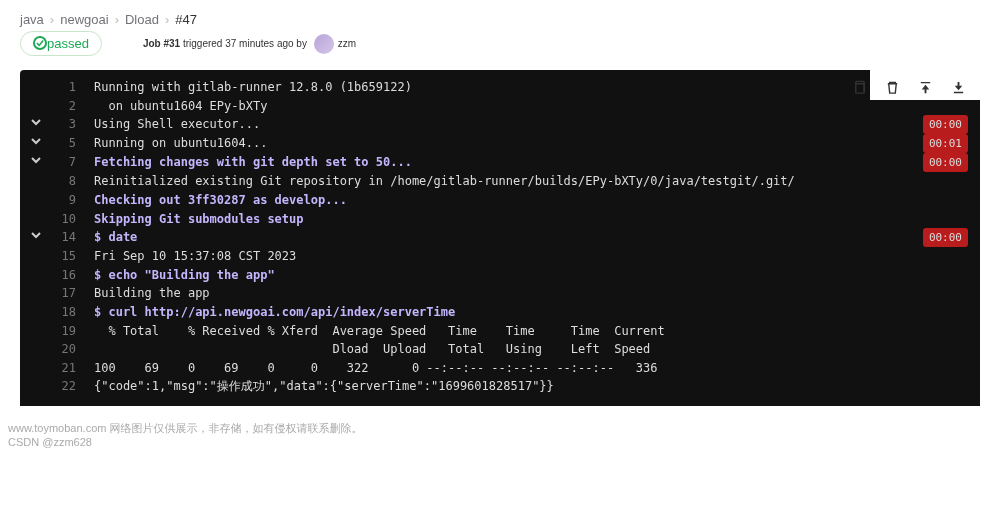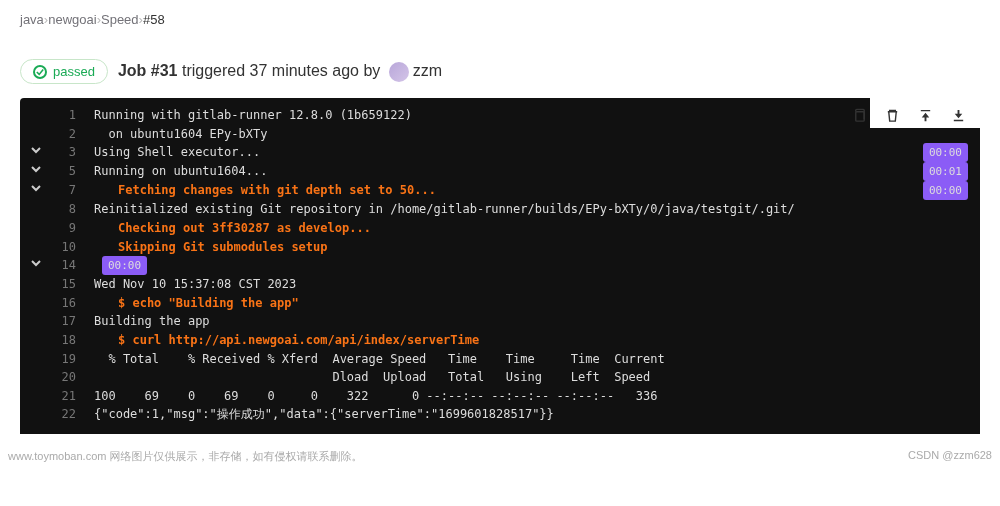--- a/index.html
+++ b/index.html
@@ -1,55 +1,55 @@
 <!DOCTYPE html>
 <html><head>
 <meta charset="utf-8">
 <style>
 * { margin: 0; padding: 0; box-sizing: border-box; }
 body { font-family: -apple-system, BlinkMacSystemFont, "Segoe UI", Helvetica, Arial, sans-serif; font-size: 13px; background: #fff; color: #2e2e2e; }
 .page { padding: 12px 20px; }
-.breadcrumb { display: flex; align-items: center; color: #737278; font-size: 13px; margin-bottom: 32px; }
+.breadcrumb { display: flex; align-items: center; gap: 6px; color: #737278; font-size: 13px; margin-bottom: 4px; }
 .breadcrumb a { color: #737278; text-decoration: none; }
 .breadcrumb .sep { color: #bbb; }
 .breadcrumb .current { color: #333; font-weight: 500; }
 .header-row { display: flex; align-items: center; gap: 10px; margin-bottom: 14px; }
-.badge-passed { display: inline-flex; align-items: flex-end; gap: 6px; border: 1px solid #c8e6c9; background: #fff; color: #1aaa55; border-radius: 16px; padding: 4px 12px; font-size: 13px; }
+.badge-passed { display: inline-flex; align-items: flex-start; gap: 0; border: 1px solid #c8e6c9; background: #fff; color: #1aaa55; border-radius: 16px; padding: 4px 12px; font-size: 13px; }
 .badge-passed .circle { display: inline-flex; width: 14px; height: 14px; border-radius: 50%; border: 2px solid #1aaa55; align-items: center; justify-content: center; }
 .badge-passed .circle svg { width: 8px; height: 8px; }
-.header-text { font-size: 16px; color: #333; }
+.header-text { font-size: 10px; color: #333; margin-left: 31px; }
 .header-text strong { font-weight: 600; }
 .avatar { width: 20px; height: 20px; border-radius: 50%; background: linear-gradient(135deg,#b8a6d9,#d4c5e8); display: inline-block; vertical-align: middle; margin: 0 4px; }
 .log-wrapper { background: #111; border-radius: 4px 4px 0 0; position: relative; }
 .log-toolbar { position: absolute; top: 8px; right: 12px; display: flex; gap: 14px; }
 .tool-btn { color: #111; cursor: pointer; padding: 2px; }
 .tool-btn svg { width: 15px; height: 15px; display: block; }
 .log-toolbar-bg { position: absolute; top: 0; right: 0; background: #fff; height: 30px; width: 110px; }
 .log { font-family: Menlo, Consolas, "DejaVu Sans Mono", monospace; font-size: 12px; line-height: 1.55; padding: 8px 0 10px 0; color: #ddd; }
 .row { display: flex; align-items: flex-start; padding: 0 12px 0 6px; }
 .chev { width: 20px; color: #ccc; text-align: center; font-size: 13px; line-height: 18px; }
 .ln { width: 30px; text-align: right; color: #777; margin-right: 18px; user-select: none; flex-shrink: 0; }
 .txt { flex: 1; white-space: pre; }
-.time { background: #8b5cf6; color: #ddd; border-radius: 3px; padding: 1px 6px; font-size: 11px; margin-left: 8px; }
-.green { color: #f97316; margin-left: 24px; }
+.time { background: #b91c1c; color: #ddd; border-radius: 3px; padding: 1px 6px; font-size: 11px; margin-left: 8px; }
+.green { color: #c4b5fd; }
 .bold { font-weight: bold; }
-.footer-note { display: flex; justify-content: space-between; font-size: 11px; color: #aaa; padding: 3px 8px 0; }
+.footer-note { display: flex; justify-content: space-between; font-size: 11px; color: #aaa; padding: 3px 8px 0; flex-direction: column; }
 </style>
 </head>
 <body>
 
 <div class="page">
   <nav class="breadcrumb">
     <a>java</a>
     <span class="sep">›</span>
     <a>newgoai</a>
     <span class="sep">›</span>
-    <a>Speed</a>
+    <a>Dload</a>
     <span class="sep">›</span>
-    <span class="current">#58</span>
+    <span class="current">#47</span>
   </nav>
 
   <div class="header-row">
     <span class="badge-passed">
       <span class="circle">
         <svg viewBox="0 0 10 10">
             <path d="M1 5 L4 8 L9 2" stroke="#1aaa55" stroke-width="2" fill="none"></path>
           </svg>
       </span>
       <span>passed</span>
@@ -132,26 +132,27 @@
         <div class="row">
           <span class="chev"></span>
           <span class="ln">10</span>
           <span class="txt green bold">Skipping Git submodules setup</span>
         </div>
         <div class="row">
           <span class="chev"><svg width="12" height="12" viewBox="0 0 12 12">
               <path d="M2 4 L6 8 L10 4" stroke="#ccc" stroke-width="2" fill="none"></path>
             </svg></span>
           <span class="ln">14</span>
+          <span class="txt green bold">$ date</span>
           <span class="time">00:00</span>
         </div>
         <div class="row">
           <span class="chev"></span>
           <span class="ln">15</span>
-          <span class="txt">Wed Nov 10 15:37:08 CST 2023</span>
+          <span class="txt">Fri Sep 10 15:37:08 CST 2023</span>
         </div>
         <div class="row">
           <span class="chev"></span>
           <span class="ln">16</span>
           <span class="txt green bold">$ echo "Building the app"</span>
         </div>
         <div class="row">
           <span class="chev"></span>
           <span class="ln">17</span>
           <span class="txt">Building the app</span>

